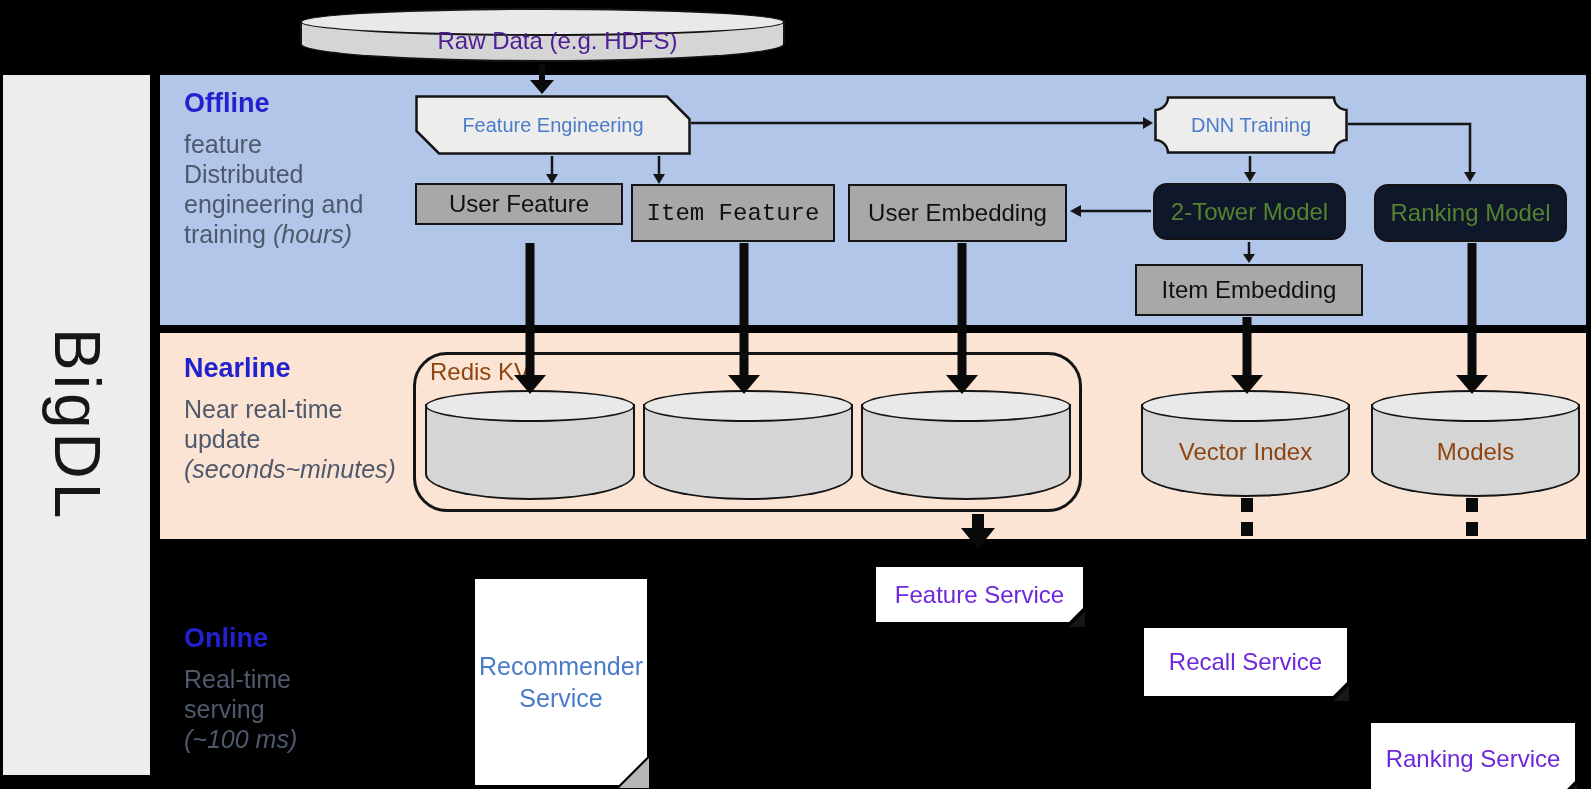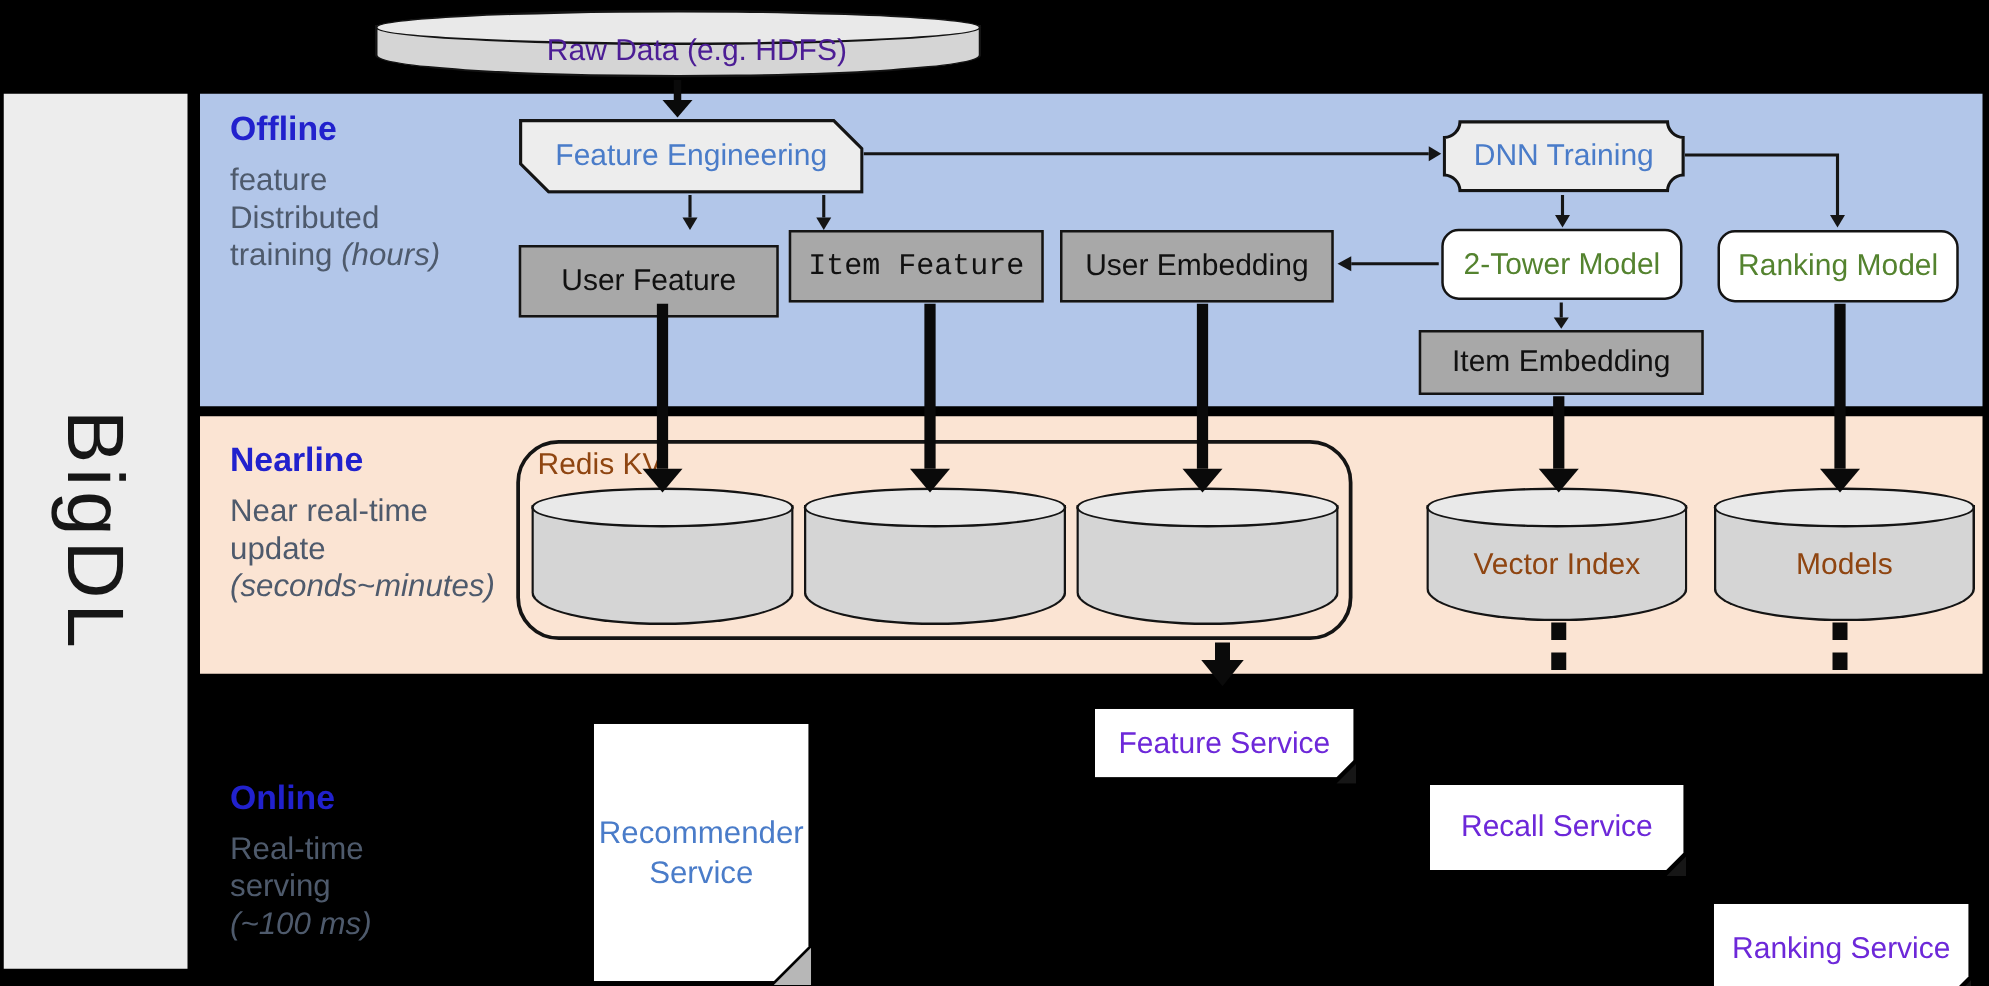--- a/index.html
+++ b/index.html
@@ -20,35 +20,35 @@
   .lane-desc{margin-top:10px;font-size:25px;line-height:30px;color:#4e5a6c;white-space:nowrap;}
   .lane-desc .it{font-style:italic;}
   #lane-offline{top:88px;}
   #lane-nearline{top:353px;}
   #lane-online{top:606px;margin-top:17px;}
 
   
   .node{position:absolute;display:flex;align-items:center;justify-content:center;
         font-size:24px;text-align:center;}
   .dark{background:#a8a8a8;border:2px solid #141414;color:#111;}
-  .round{background:#ffffff;border:2px solid #141414;border-radius:14px;}
+  .round{background:#0f172a;border:2px solid #141414;border-radius:14px;}
   .green{color:#54832f;}
   .blue-t{color:#4a7cc9;}
 
-  #user-feature{left:415px;top:196px;width:208px;height:58px;}
+  #user-feature{left:415px;top:183px;width:208px;height:42px;}
   #item-feature{left:631px;top:184px;width:204px;height:58px;font-family:Liberation Mono, monospace;}
   #user-embedding{left:848px;top:184px;width:219px;height:58px;}
   #item-embedding{left:1135px;top:264px;width:228px;height:52px;}
   #two-tower{left:1153px;top:183px;width:193px;height:57px;}
   #ranking-model{left:1374px;top:184px;width:193px;height:58px;}
 
   .shape-box{position:absolute;}
   .shape-box svg{position:absolute;left:0;top:0;}
   .shape-label{position:absolute;inset:0;display:flex;align-items:center;justify-content:center;
-               font-size:24px;}
+               font-size:20px;}
   #feature-eng{left:415px;top:95px;width:276px;height:60px;}
   #dnn-training{left:1154px;top:96px;width:194px;height:58px;}
 
   
   .cyl{position:absolute;background:#d5d5d5;border:2px solid #141414;border-top:none;
        border-radius:0 0 50% 50% / 0 0 26px 26px;}
   .cyl::before{content:"";position:absolute;left:-2px;right:-2px;top:-14px;height:28px;
        background:#e9e9e9;border:2px solid #141414;border-radius:50%;}
   .cyl .cyl-label{position:absolute;inset:0;display:flex;align-items:center;justify-content:center;
        font-size:24px;color:#8f4511;padding-top:4px;}
@@ -103,20 +103,21 @@
     <div class="sidebar-text">BigDL</div>
   </div>
   <div class="panel offline"></div>
   <div class="panel nearline"></div>
 
   <div class="lane-label" id="lane-offline">
     <div class="lane-title">Offline</div>
     <div class="lane-desc">
       <div>feature</div>
       <div>Distributed</div>
+      <div>engineering and</div>
       <div><span>training </span><span class="it">(hours)</span></div>
     </div>
   </div>
 
   <div class="lane-label" id="lane-nearline">
     <div class="lane-title">Nearline</div>
     <div class="lane-desc">
       <div>Near real-time</div>
       <div>update</div>
       <div class="it">(seconds~minutes)</div>

